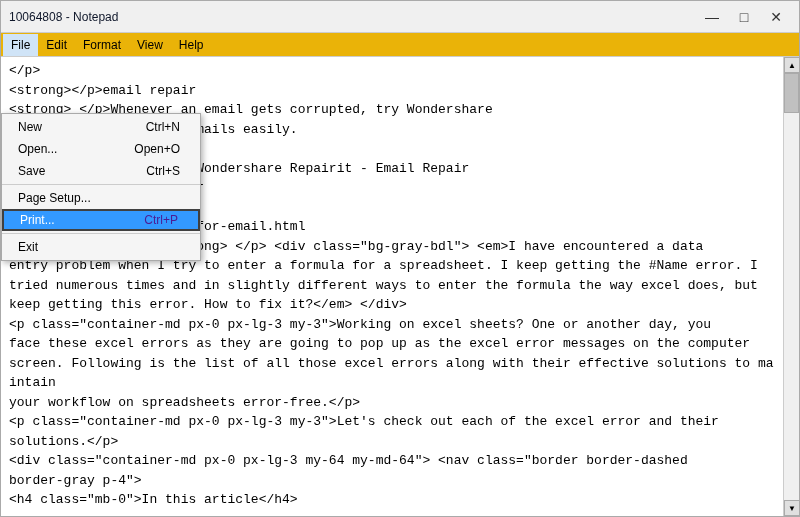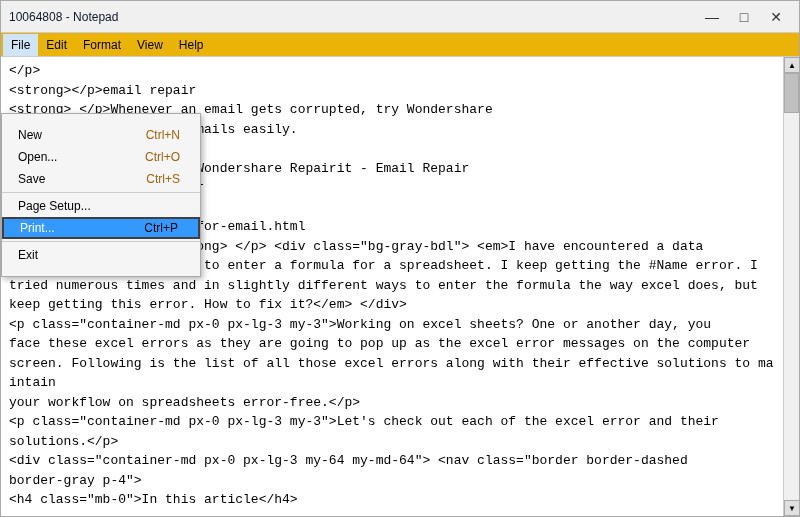--- a/index.html
+++ b/index.html
@@ -87,21 +87,21 @@
       top: 56px;
       left: 0;
       z-index: 100;
     }
 
     .dropdown-menu {
       background: #f5f5f5;
       border: 1px solid #aaa;
       box-shadow: 2px 2px 6px rgba(0,0,0,0.3);
       min-width: 200px;
-      padding: 10px 0;
+      padding: 2px 0;
     }
 
     .dropdown-item {
       display: flex;
       align-items: center;
       justify-content: space-between;
       padding: 4px 20px 4px 16px;
       font-size: 12px;
       cursor: pointer;
       height: 22px;
@@ -115,26 +115,26 @@
     }
 
     .dropdown-separator {
       height: 1px;
       background: #ccc;
       margin: 2px 0;
     }
 
     .shortcut {
       margin-left: 30px;
-      color: #a16207;
+      color: #000000;
       font-size: 12px;
     }
 
     .dropdown-item.highlighted .shortcut {
-      color: #000000;
+      color: #4c1d95;
     }
 
     .text-content {
       flex: 1;
       padding: 4px 8px;
       font-family: 'Courier New', monospace;
       font-size: 13px;
       line-height: 1.5;
       color: #000;
       overflow: hidden;
@@ -204,21 +204,21 @@
   <div style="position:relative; flex:1; display:flex; overflow:hidden;">
 
     <div class="dropdown-overlay">
       <div class="dropdown-menu">
         <div class="dropdown-item">
           <span>New</span>
           <span class="shortcut">Ctrl+N</span>
         </div>
         <div class="dropdown-item">
           <span>Open...</span>
-          <span class="shortcut">Ctrl+O</span>
+          <span class="shortcut">Open+O</span>
         </div>
         <div class="dropdown-item">
           <span>Save</span>
           <span class="shortcut">Ctrl+S</span>
         </div>
         <div class="dropdown-separator"></div>
         <div class="dropdown-item">
           <span>Page Setup...</span>
           <span class="shortcut"></span>
         </div>

